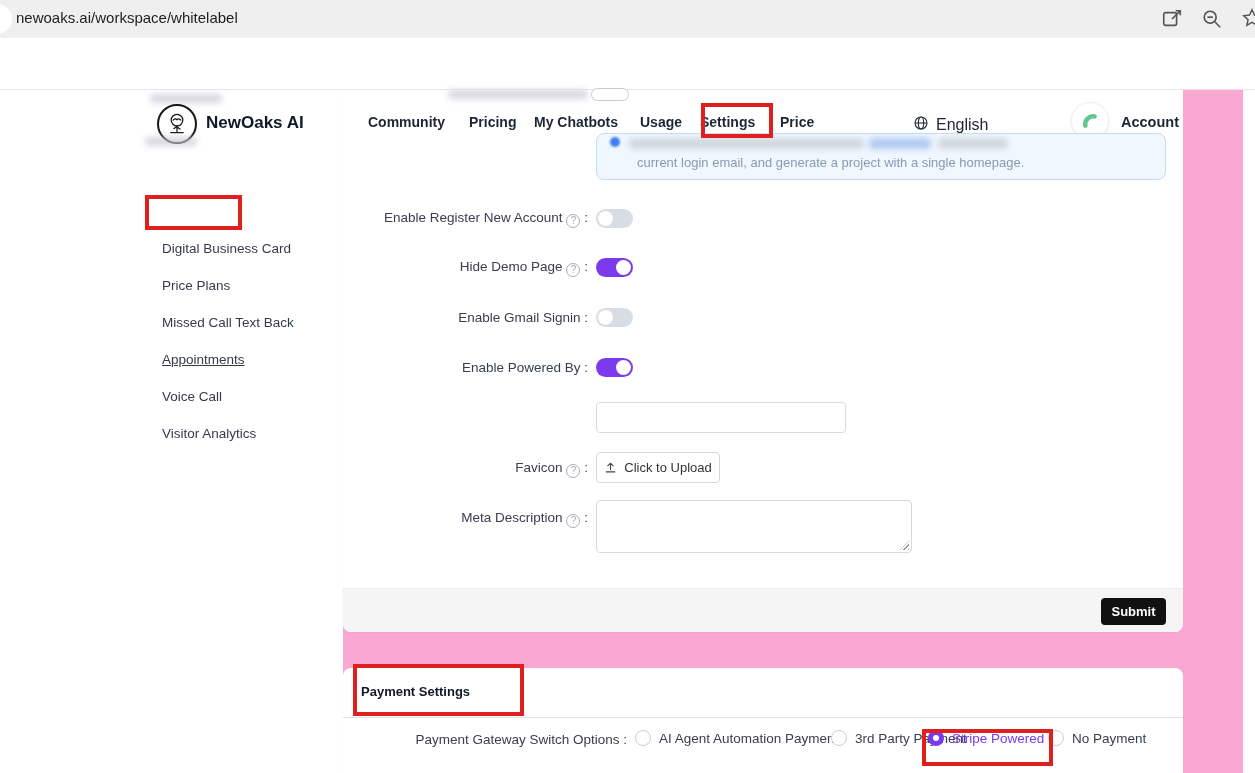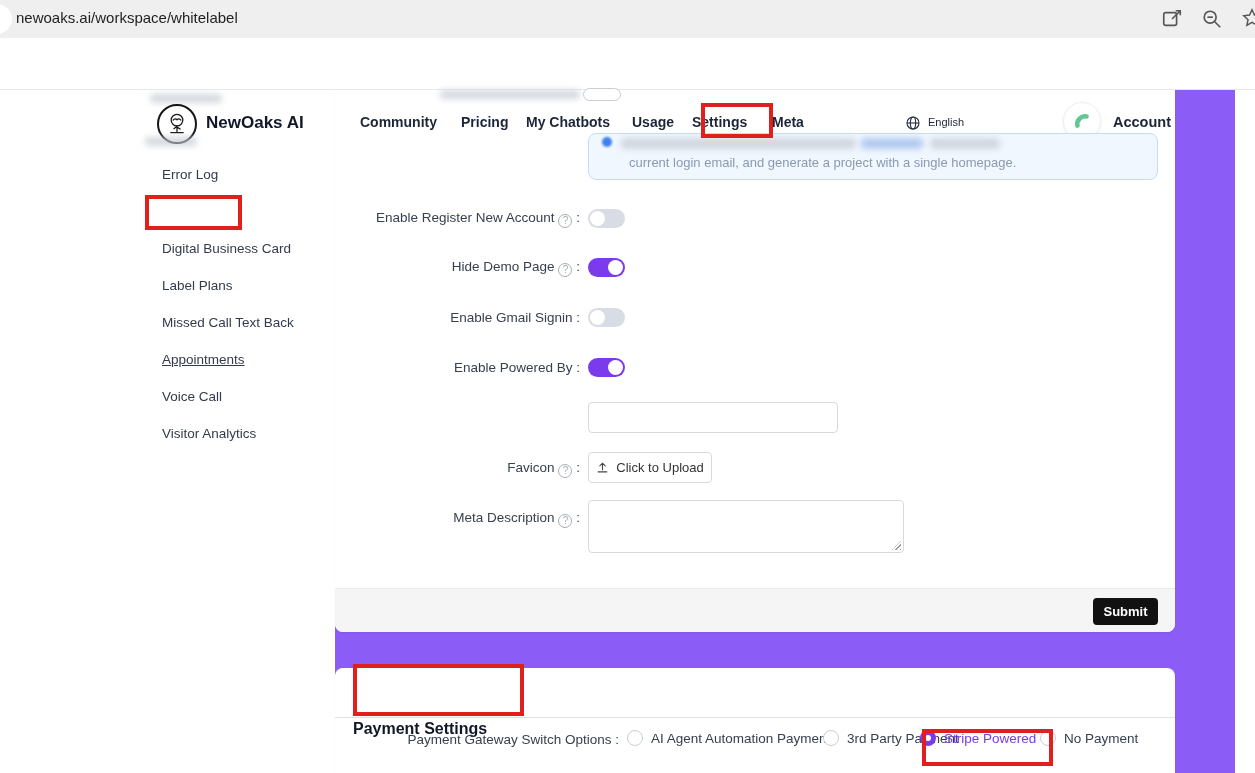--- a/index.html
+++ b/index.html
@@ -30,25 +30,25 @@
 
   
   #sidebar { position:absolute; left:0; top:90px; width:355px; height:683px; background:#fff; border-right:1px solid #ebebee; }
   #logo-circle { position:absolute; left:157px; top:14px; width:40px; height:40px; border:2px solid #161616; border-radius:50%; display:flex; align-items:center; justify-content:center; }
   #brand { position:absolute; left:206px; top:23px; font-size:17px; font-weight:700; color:#10182b;text-align:center; }
   .side-item { position:absolute; left:150px; width:193px; height:36px; line-height:36px; padding-left:12px; font-size:13.5px; color:#333b4a; border-radius:6px; cursor:pointer; }
   .side-item.active { background:#f6f7f9; color:#7c3aed; }
   .blur-blob { background:#c7ccd4; border-radius:4px; filter:blur(3px); opacity:.75; }
 
   
-  #main { position:absolute; left:335px; top:90px; width:900px; height:683px; background:#8b5cf6; }
+  #main { position:absolute; left:343px; top:90px; width:900px; height:683px; background:#f9a8d4; }
   #form-card { position:absolute; left:0; top:0; width:840px; height:542px; background:#fff; border-radius:0 0 8px 8px; box-shadow:0 1px 2px rgba(0,0,0,.05); }
   .nav-item { position:absolute; top:24px; font-size:14px; font-weight:700; color:#1c2537; white-space:nowrap; cursor:pointer; }
   #lang-globe { position:absolute; left:570px; top:25px; width:16px; height:16px; }
-  #lang-label { position:absolute; left:593px; top:26px; font-size:11px; color:#1c2537; }
+  #lang-label { position:absolute; left:593px; top:26px; font-size:16px; color:#1c2537; }
   #avatar { position:absolute; left:728px; top:12px; width:38px; height:38px; background:#fff; border:1px solid #eef0f2; border-radius:50%; box-shadow:0 1px 3px rgba(0,0,0,.08); display:flex; align-items:center; justify-content:center; }
   #account { position:absolute; left:778px; top:24px; font-size:14.5px; font-weight:700; color:#1c2537; cursor:pointer; }
 
   
   #info-box { position:absolute; left:253px; top:43px; width:570px; height:47px; background:#f0f7ff; border:1px solid #c3ddf9; border-radius:8px; }
   #info-dot { position:absolute; left:13px; top:3px; width:10px; height:10px; border-radius:50%; background:#3e7ff0; filter:blur(1px); }
   #info-line2 { position:absolute; left:40px; top:21px; font-size:13px; color:#8a9ab0; white-space:nowrap; }
 
   
   .row-label { position:absolute; left:0; width:245px; text-align:right; font-size:13.5px; color:#38404f; white-space:nowrap; }
@@ -61,21 +61,21 @@
   .toggle.on::after { left:auto; right:2px; }
   .text-input { position:absolute; left:253px; width:250px; height:31px; border:1px solid #d9d9d9; border-radius:4px; background:#fff; font-size:13px; padding:0 8px; }
   #upload-btn { position:absolute; left:253px; width:124px; height:31px; border:1px solid #d9d9d9; border-radius:4px; background:#fff; font-size:13px; color:#333; display:flex; align-items:center; justify-content:center; gap:7px; cursor:pointer; }
   #meta-desc { position:absolute; left:253px; width:316px; height:53px; border:1px solid #d9d9d9; border-radius:4px; background:#fff; font-size:13px; padding:4px 8px; resize:none; }
   #resize-handle { position:absolute; left:557px; top:451px; width:9px; height:9px; background:repeating-linear-gradient(135deg, transparent, transparent 2px, #999 2px, #999 3.2px); clip-path:polygon(100% 0, 100% 100%, 0 100%); }
   #form-footer { position:absolute; left:0; top:498px; width:840px; height:44px; background:#f5f5f6; border-top:1px solid #ececee; border-radius:0 0 8px 8px; }
   #submit-btn { position:absolute; left:758px; top:9px; width:65px; height:27px; background:#111; color:#fff; border:none; border-radius:4px; font-size:13px; font-weight:600; cursor:pointer; }
 
   
   #payment-card { position:absolute; left:0; top:578px; width:840px; height:105px; background:#fff; border-radius:8px 8px 0 0; box-shadow:0 1px 2px rgba(0,0,0,.05); }
-  #payment-title { position:absolute; left:18px; top:16px; font-size:16px; font-weight:700; color:#101828;margin-top:36px; }
+  #payment-title { position:absolute; left:18px; top:16px; font-size:13px; font-weight:700; color:#101828; }
   #payment-divider { position:absolute; left:0; top:49px; width:840px; height:1px; background:#e2e2e6; }
   #gateway-label { position:absolute; left:0; top:64px; width:284px; text-align:right; font-size:13.5px; color:#38404f; white-space:nowrap; }
   .option { position:absolute; top:62px; display:flex; align-items:center; gap:8px; cursor:pointer; }
   .radio { width:16px; height:16px; border-radius:50%; border:1px solid #c9ced8; background:#fff; position:relative; flex:none; }
   .option-label { font-size:13.5px; color:#38404f; white-space:nowrap; }
   .option.selected .radio { border:none; background:#7c3aed; }
   .option.selected .radio::after { content:""; position:absolute; left:5px; top:5px; width:6px; height:6px; border-radius:50%; background:#fff; }
   .option.selected .option-label { color:#7c3aed; }
 
   
@@ -153,42 +153,41 @@
     <svg width="28" height="28" viewBox="0 0 36 36" fill="none" stroke="#161616" stroke-width="1.6" stroke-linecap="round">
       <circle cx="18" cy="13" r="7.5"></circle>
       <path d="M13 13 q2.5-3 5-.5 q2.5-2.5 5 .5"></path>
       <path d="M18 20.5 V28 M14 24 L18 21 M22 24.5 L18 22"></path>
       <path d="M10 29 H26"></path>
     </svg>
   </div>
   <div id="brand">NewOaks AI</div>
   <div class="blur-blob" style="position:absolute; left:145px; top:47px; width:52px; height:9px;"></div>
 
-  <div class="side-item" style="top:67px;"><span>Error Log</span></div>
   <div class="side-item" style="top:141px;"><span>Digital Business Card</span></div>
-  <div class="side-item" style="top:178px;"><span>Label Plans</span></div>
+  <div class="side-item" style="top:178px;"><span>Price Plans</span></div>
   <div class="side-item" style="top:215px;"><span>Missed Call Text Back</span></div>
   <div class="side-item" style="top:252px;text-decoration:underline;"><span>Appointments</span></div>
   <div class="side-item" style="top:289px;"><span>Voice Call</span></div>
   <div class="side-item" style="top:326px;"><span>Visitor Analytics</span></div>
 </div>
 
 <div id="main">
 
   <div id="form-card">
 
     <div class="blur-blob" style="position:absolute; left:105px; top:0px; width:140px; height:9px;"></div>
     <div id="remnant-pill"></div>
 
     <span class="nav-item" style="left:25px;">Community</span>
     <span class="nav-item" style="left:126px;">Pricing</span>
     <span class="nav-item" style="left:191px;">My Chatbots</span>
     <span class="nav-item" style="left:297px;">Usage</span>
     <span class="nav-item" style="left:357px;">Settings</span>
-    <span class="nav-item" style="left:437px;">Meta</span>
+    <span class="nav-item" style="left:437px;">Price</span>
 
     <svg id="lang-globe" viewBox="0 0 24 24" fill="none" stroke="#2a3242" stroke-width="1.7">
       <circle cx="12" cy="12" r="9"></circle>
       <ellipse cx="12" cy="12" rx="4" ry="9"></ellipse>
       <line x1="3" y1="12" x2="21" y2="12"></line>
     </svg>
     <span id="lang-label">English</span>
 
     <div id="avatar">
       <svg width="22" height="22" viewBox="0 0 24 24" fill="none" stroke="#62c78e" stroke-width="5" stroke-linecap="round">

